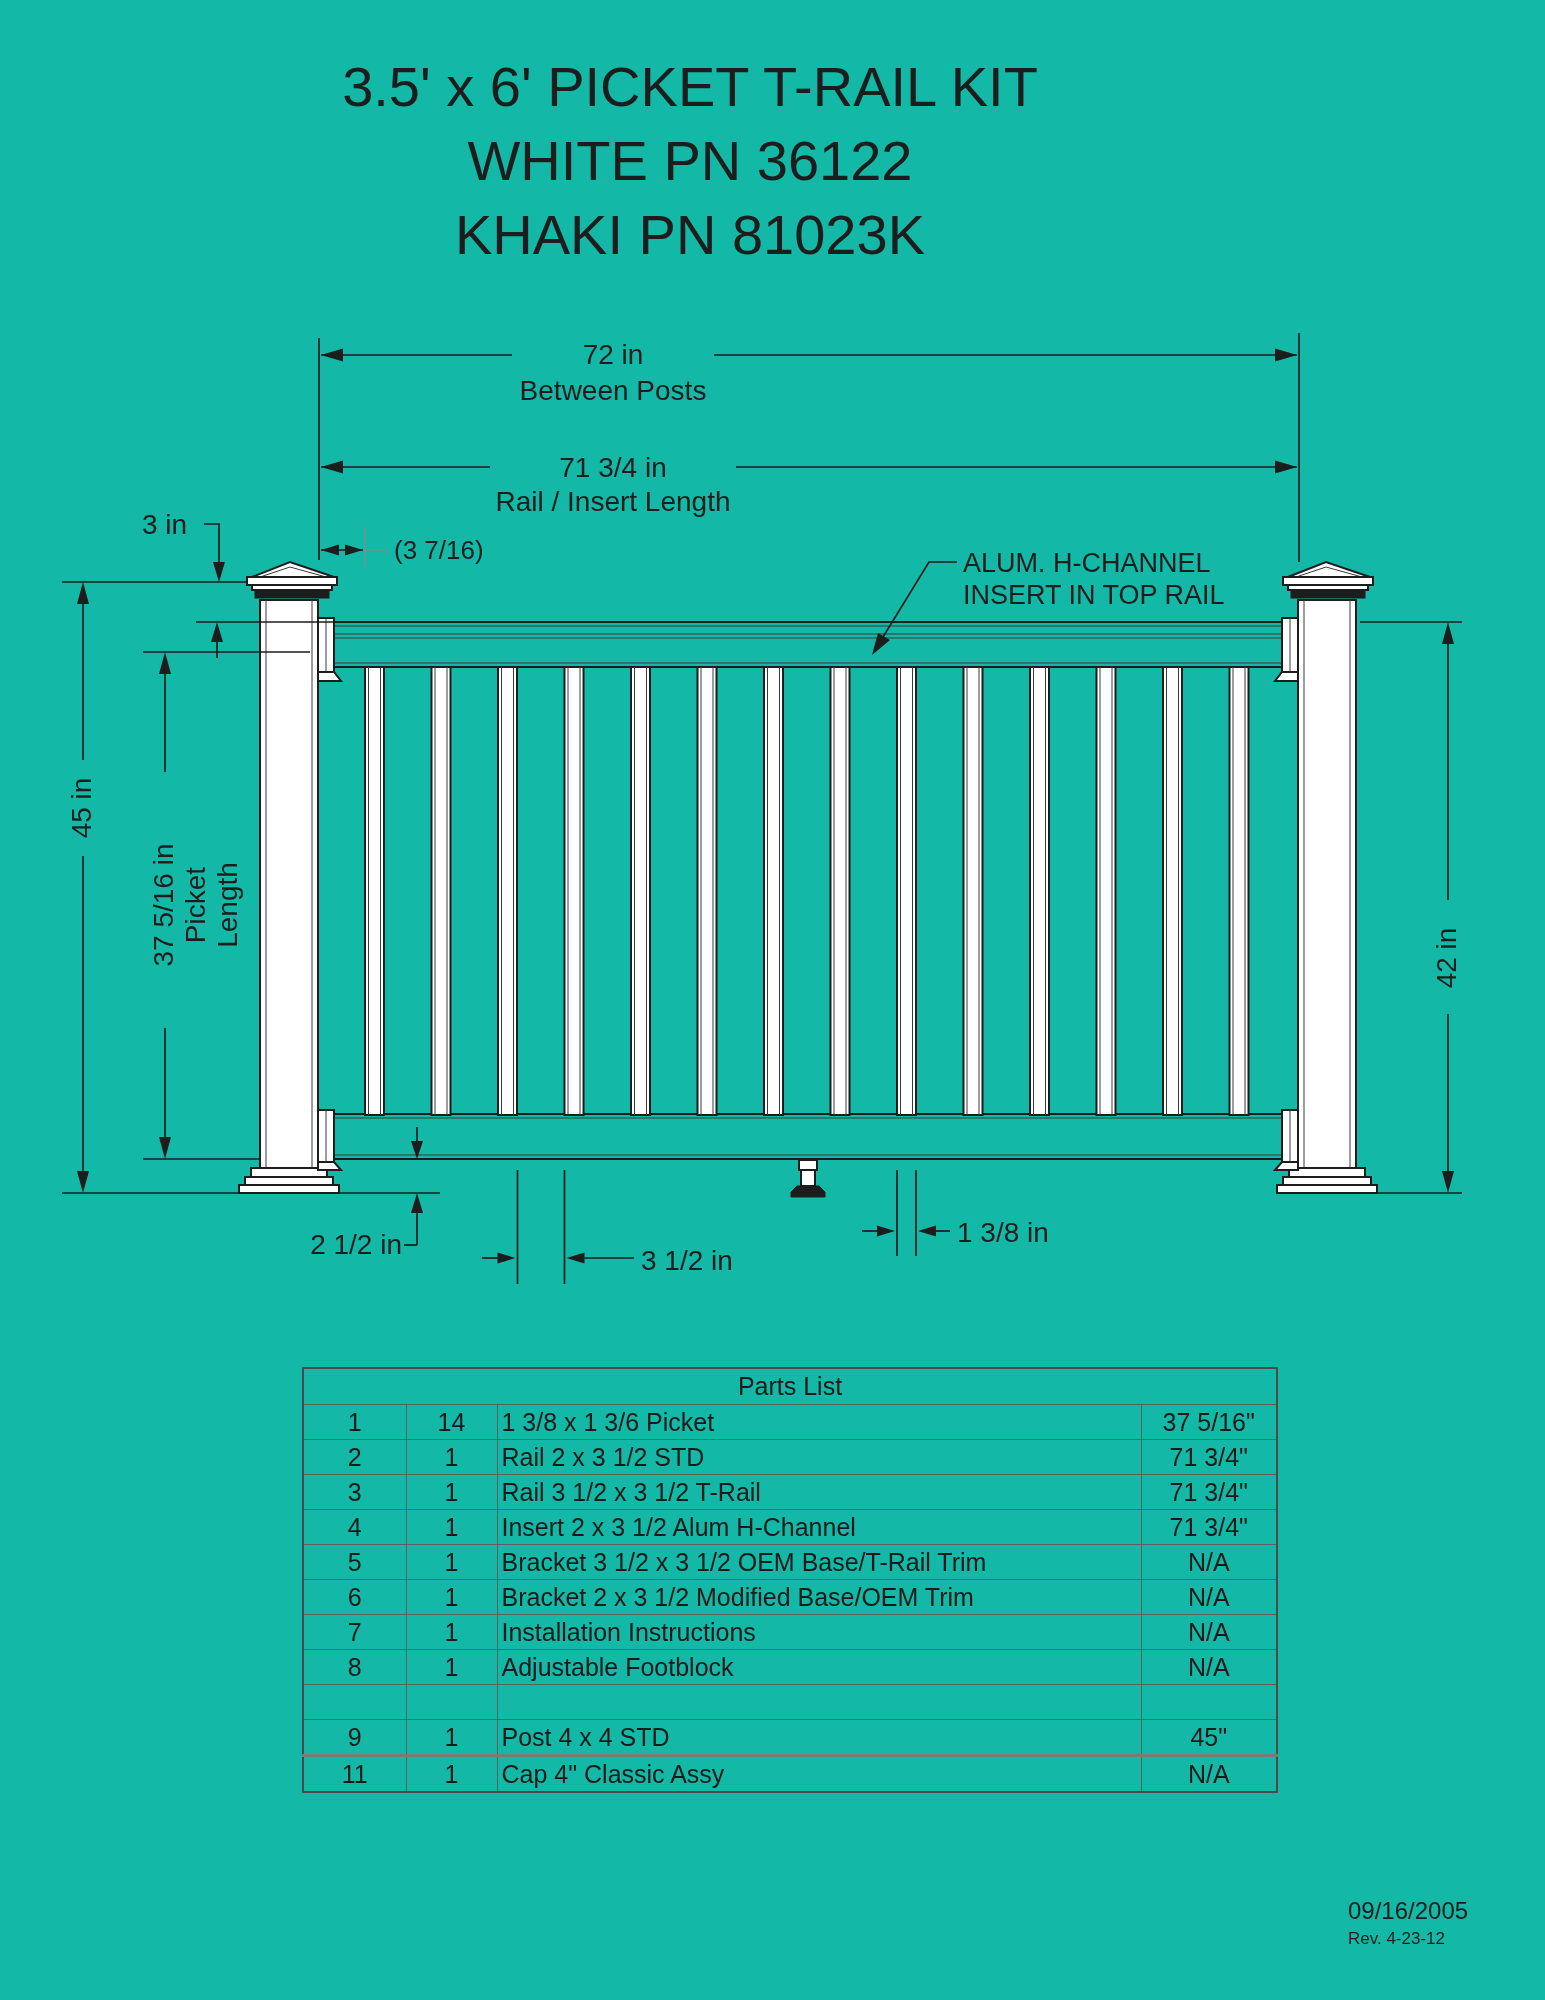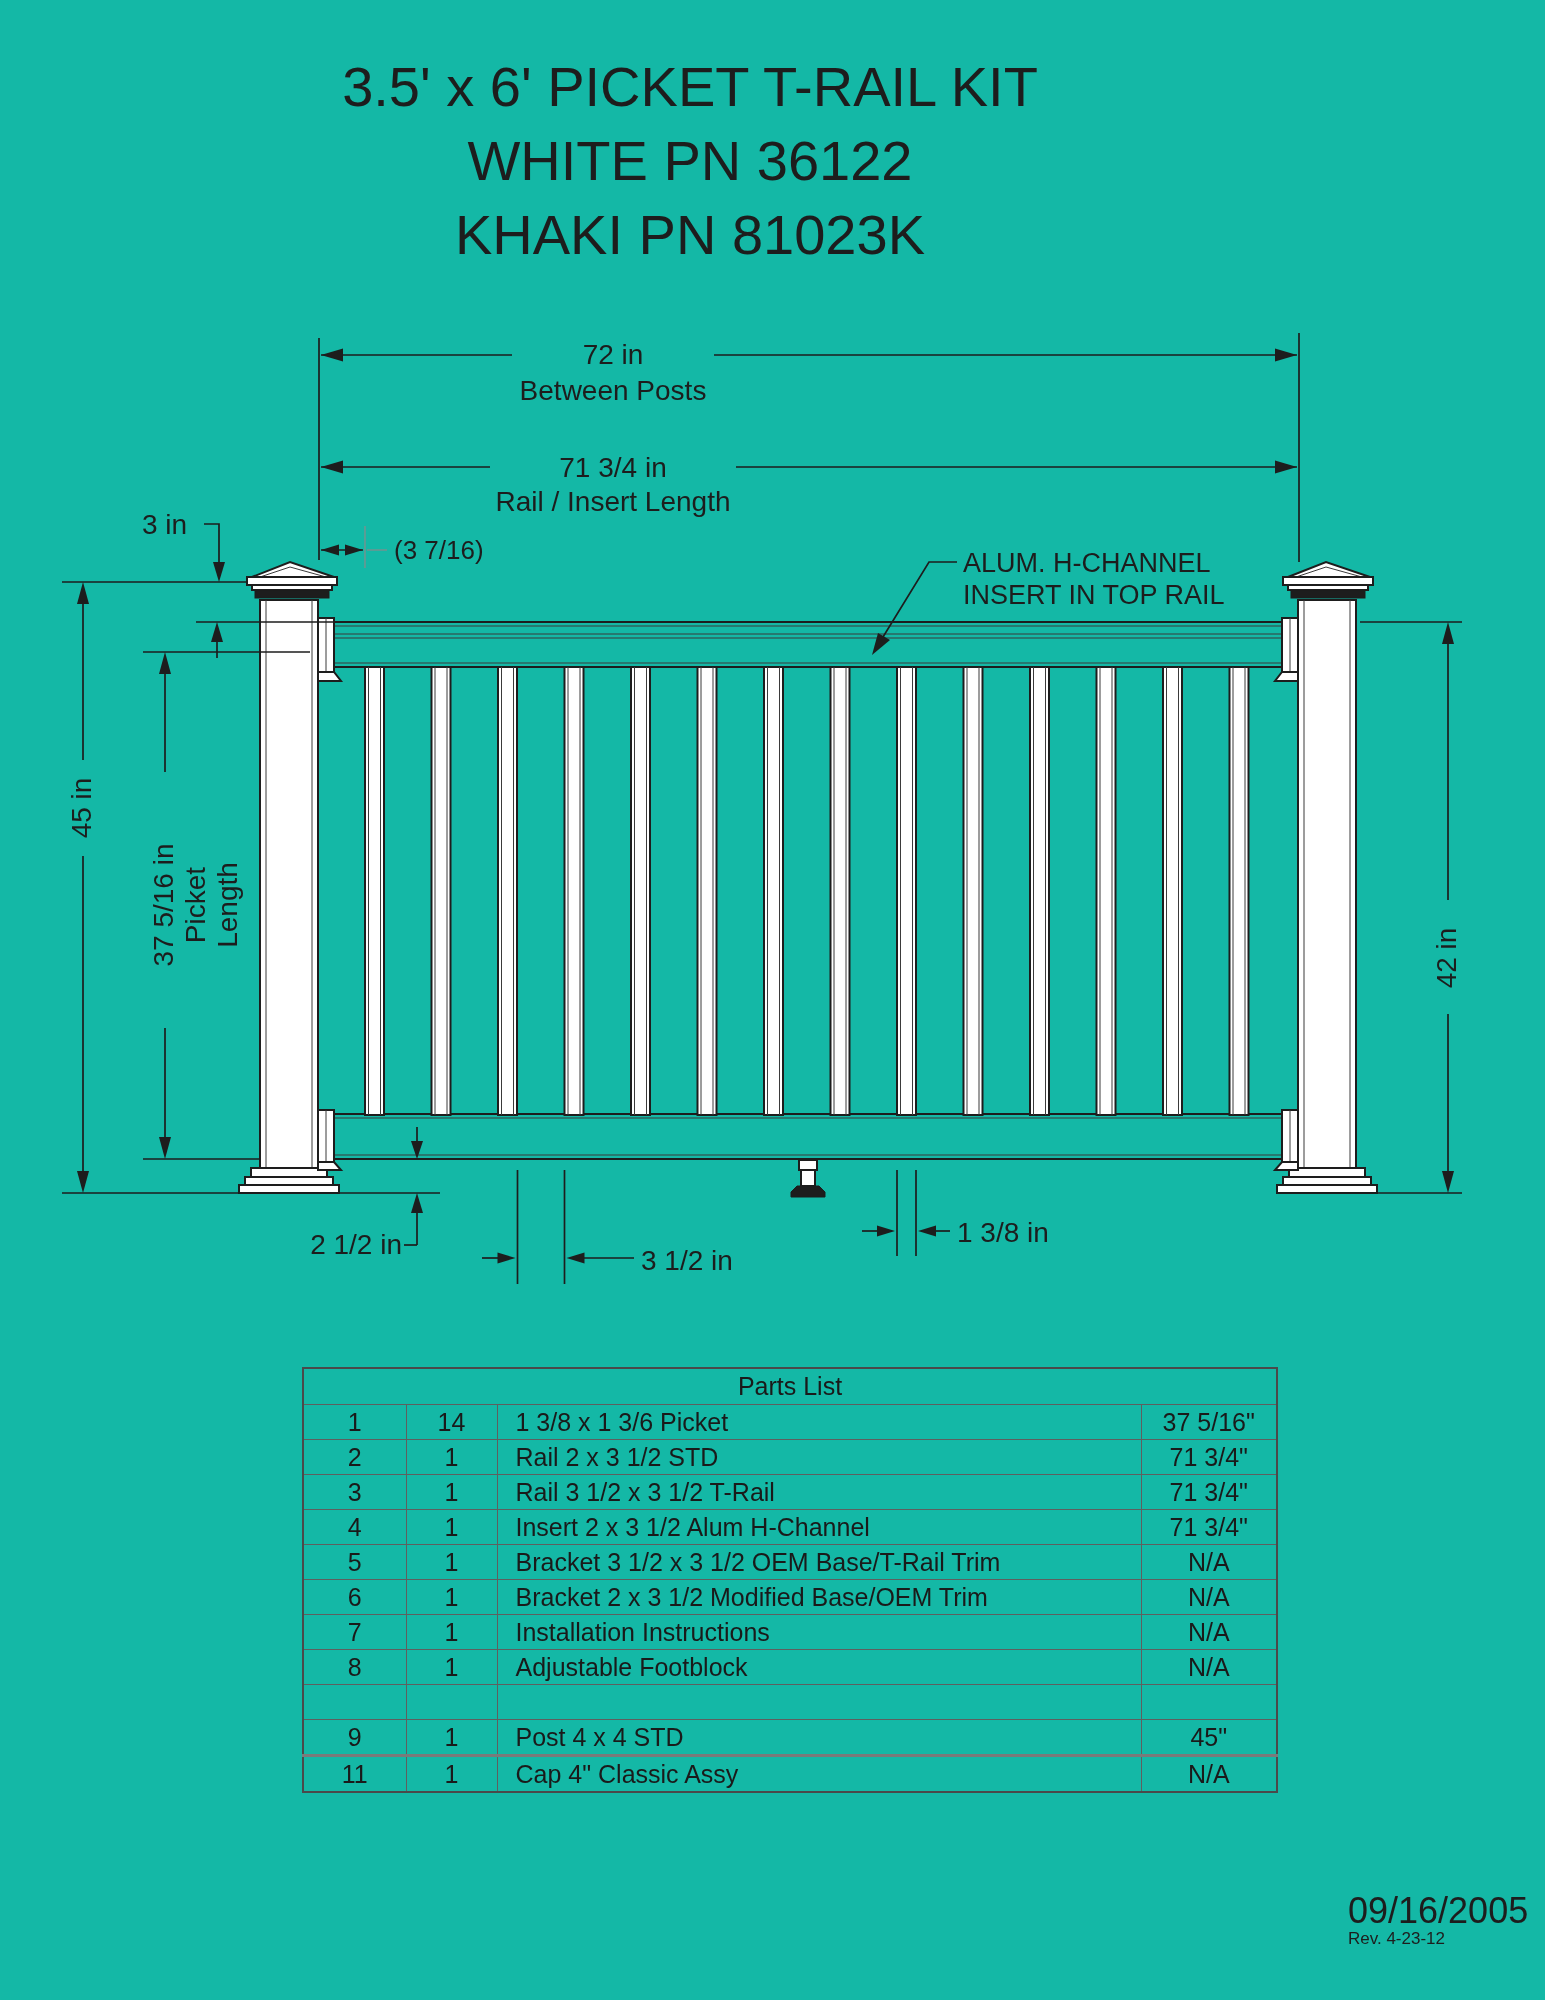--- a/index.html
+++ b/index.html
@@ -13,28 +13,28 @@
   svg text.f27{font-size:27px;}
   .ol{stroke:#1d1d1d;stroke-width:2;fill:none;}
   .olw{stroke:#1d1d1d;stroke-width:2;fill:#ffffff;}
   .md{stroke:#3a3a3a;stroke-width:1;fill:none;}
   .dim{stroke:#1d1d1d;stroke-width:1.7;fill:none;}
   .gray{stroke:#8a8a8a;stroke-width:1.2;fill:none;}
   .ah{fill:#1d1d1d;stroke:none;}
   .dk{fill:#1d1d1d;stroke:#1d1d1d;}
   table.parts{position:absolute;left:302px;top:1367px;width:974px;border-collapse:collapse;
         table-layout:fixed;font-size:25px;color:#1a1a1a;border:2px solid #4a4a4a;}
-  table.parts td{border:1px solid #5f5f5f;height:34px;padding:0 18px;white-space:nowrap;overflow:hidden;}
+  table.parts td{border:1px solid #5f5f5f;height:34px;padding:0 4px;white-space:nowrap;overflow:hidden;}
   table.parts tr.title-row td{text-align:center;height:35px;}
   table.parts tr.head-row td{text-align:center;border-bottom:3px solid #8f8f8f;}
   table.parts td.c{text-align:center;padding:0 2px;}
   table.parts td.l{text-align:left;}
   table.parts tr.thick td{border-bottom:3px solid #7a7a7a;}
   .rev-block{position:absolute;left:1348px;top:1896px;text-align:left;color:#1d1d1d;}
-  .rev-block .date{font-size:36px;line-height:30px;}
+  .rev-block .date{font-size:24px;line-height:30px;}
   .rev-block .rev{font-size:17px;line-height:26px;}
 </style>
 </head>
 <body>
 
 <div class="page">
 
   <div class="title-block">
     <div>3.5' x 6' PICKET T-RAIL KIT</div>
     <div>WHITE PN 36122</div>

